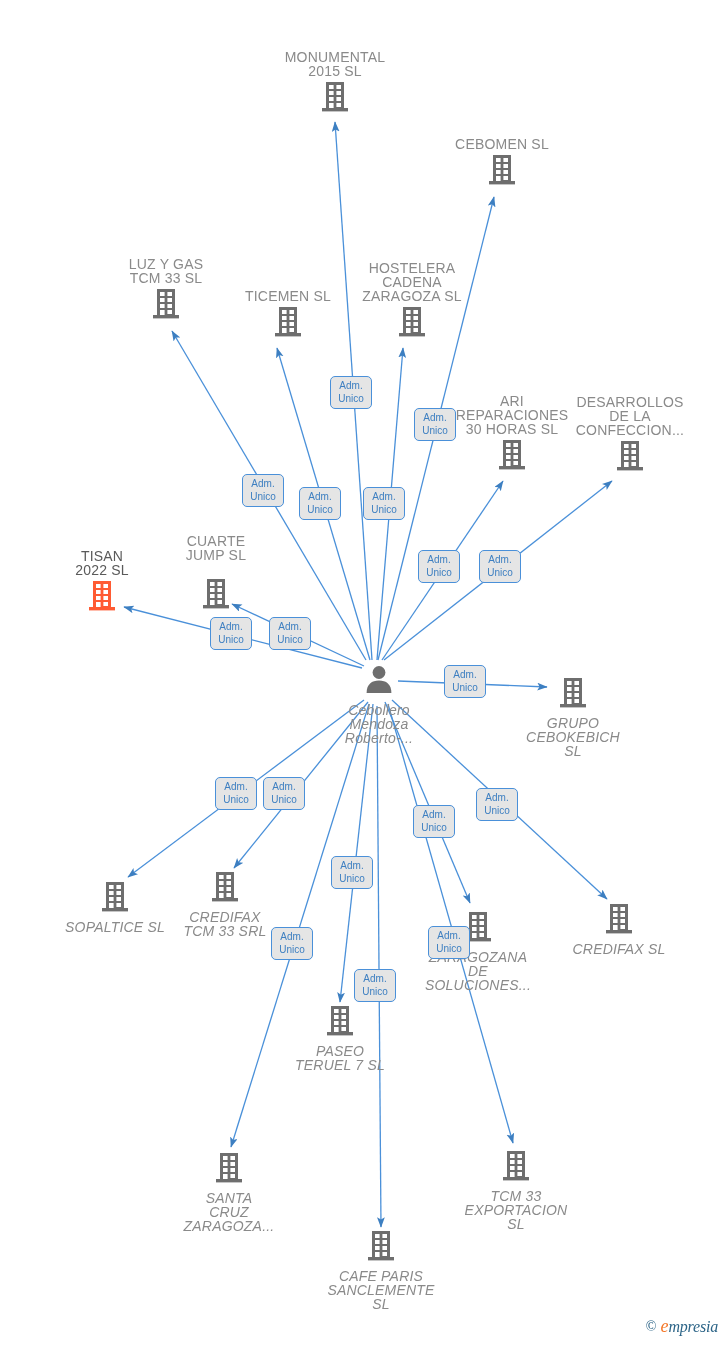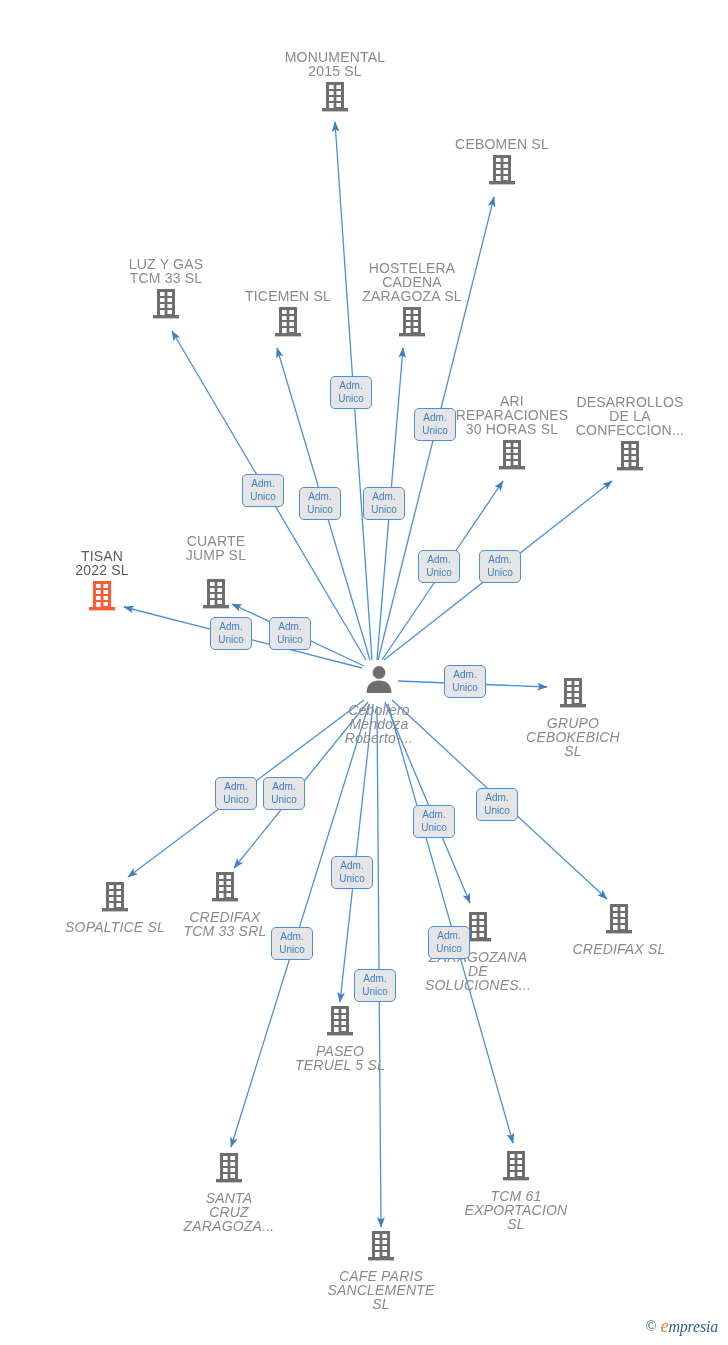--- a/index.html
+++ b/index.html
@@ -360,21 +360,21 @@
             <rect x="18.4" y="5" width="4.6" height="4" fill="#ffffff"></rect>
             <rect x="11" y="11" width="4.6" height="4" fill="#ffffff"></rect>
             <rect x="18.4" y="11" width="4.6" height="4" fill="#ffffff"></rect>
             <rect x="11" y="17" width="4.6" height="4" fill="#ffffff"></rect>
             <rect x="18.4" y="17" width="4.6" height="4" fill="#ffffff"></rect>
             <rect x="11" y="23" width="4.6" height="5" fill="#ffffff"></rect>
             <rect x="18.4" y="23" width="4.6" height="4" fill="#ffffff"></rect>
             <rect x="4" y="28" width="26" height="3.4" fill="#6e6e6e"></rect>
           </svg></span>
         <span class="label">PASEO
-TERUEL 5  SL</span>
+TERUEL 7  SL</span>
       </div>
       <div class="node label-below" style="left: 229px; top: 1151px; text-align: center;">
         <span class="glyph"><svg width="34" height="34" viewBox="0 0 34 34" aria-hidden="true">
             <rect x="8" y="2" width="18" height="26" fill="#6e6e6e"></rect>
             <rect x="11" y="5" width="4.6" height="4" fill="#ffffff"></rect>
             <rect x="18.4" y="5" width="4.6" height="4" fill="#ffffff"></rect>
             <rect x="11" y="11" width="4.6" height="4" fill="#ffffff"></rect>
             <rect x="18.4" y="11" width="4.6" height="4" fill="#ffffff"></rect>
             <rect x="11" y="17" width="4.6" height="4" fill="#ffffff"></rect>
             <rect x="18.4" y="17" width="4.6" height="4" fill="#ffffff"></rect>
@@ -392,21 +392,21 @@
             <rect x="11" y="5" width="4.6" height="4" fill="#ffffff"></rect>
             <rect x="18.4" y="5" width="4.6" height="4" fill="#ffffff"></rect>
             <rect x="11" y="11" width="4.6" height="4" fill="#ffffff"></rect>
             <rect x="18.4" y="11" width="4.6" height="4" fill="#ffffff"></rect>
             <rect x="11" y="17" width="4.6" height="4" fill="#ffffff"></rect>
             <rect x="18.4" y="17" width="4.6" height="4" fill="#ffffff"></rect>
             <rect x="11" y="23" width="4.6" height="5" fill="#ffffff"></rect>
             <rect x="18.4" y="23" width="4.6" height="4" fill="#ffffff"></rect>
             <rect x="4" y="28" width="26" height="3.4" fill="#6e6e6e"></rect>
           </svg></span>
-        <span class="label">TCM 61
+        <span class="label">TCM 33
 EXPORTACION
 SL</span>
       </div>
       <div class="node label-below" style="left: 381px; top: 1229px;">
         <span class="glyph"><svg width="34" height="34" viewBox="0 0 34 34" aria-hidden="true">
             <rect x="8" y="2" width="18" height="26" fill="#6e6e6e"></rect>
             <rect x="11" y="5" width="4.6" height="4" fill="#ffffff"></rect>
             <rect x="18.4" y="5" width="4.6" height="4" fill="#ffffff"></rect>
             <rect x="11" y="11" width="4.6" height="4" fill="#ffffff"></rect>
             <rect x="18.4" y="11" width="4.6" height="4" fill="#ffffff"></rect>

